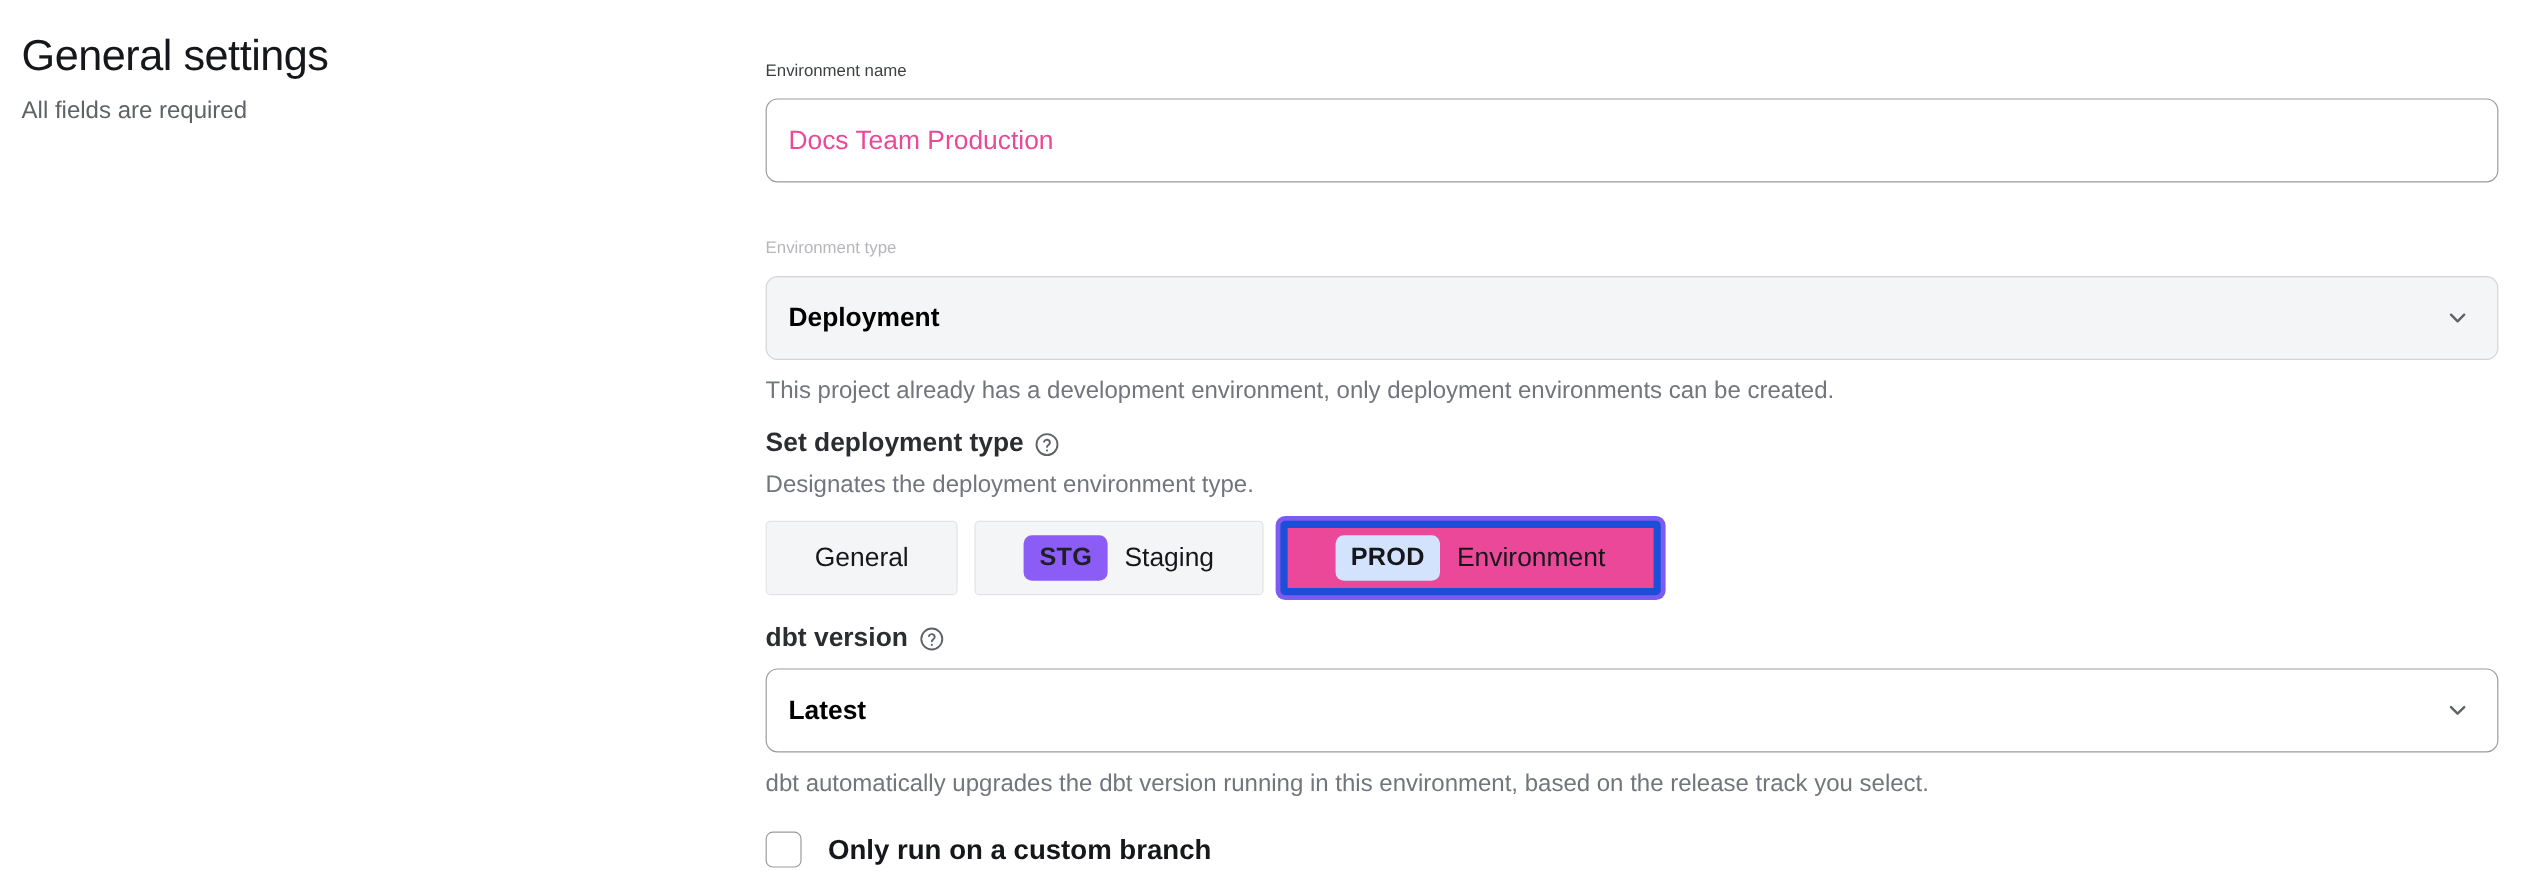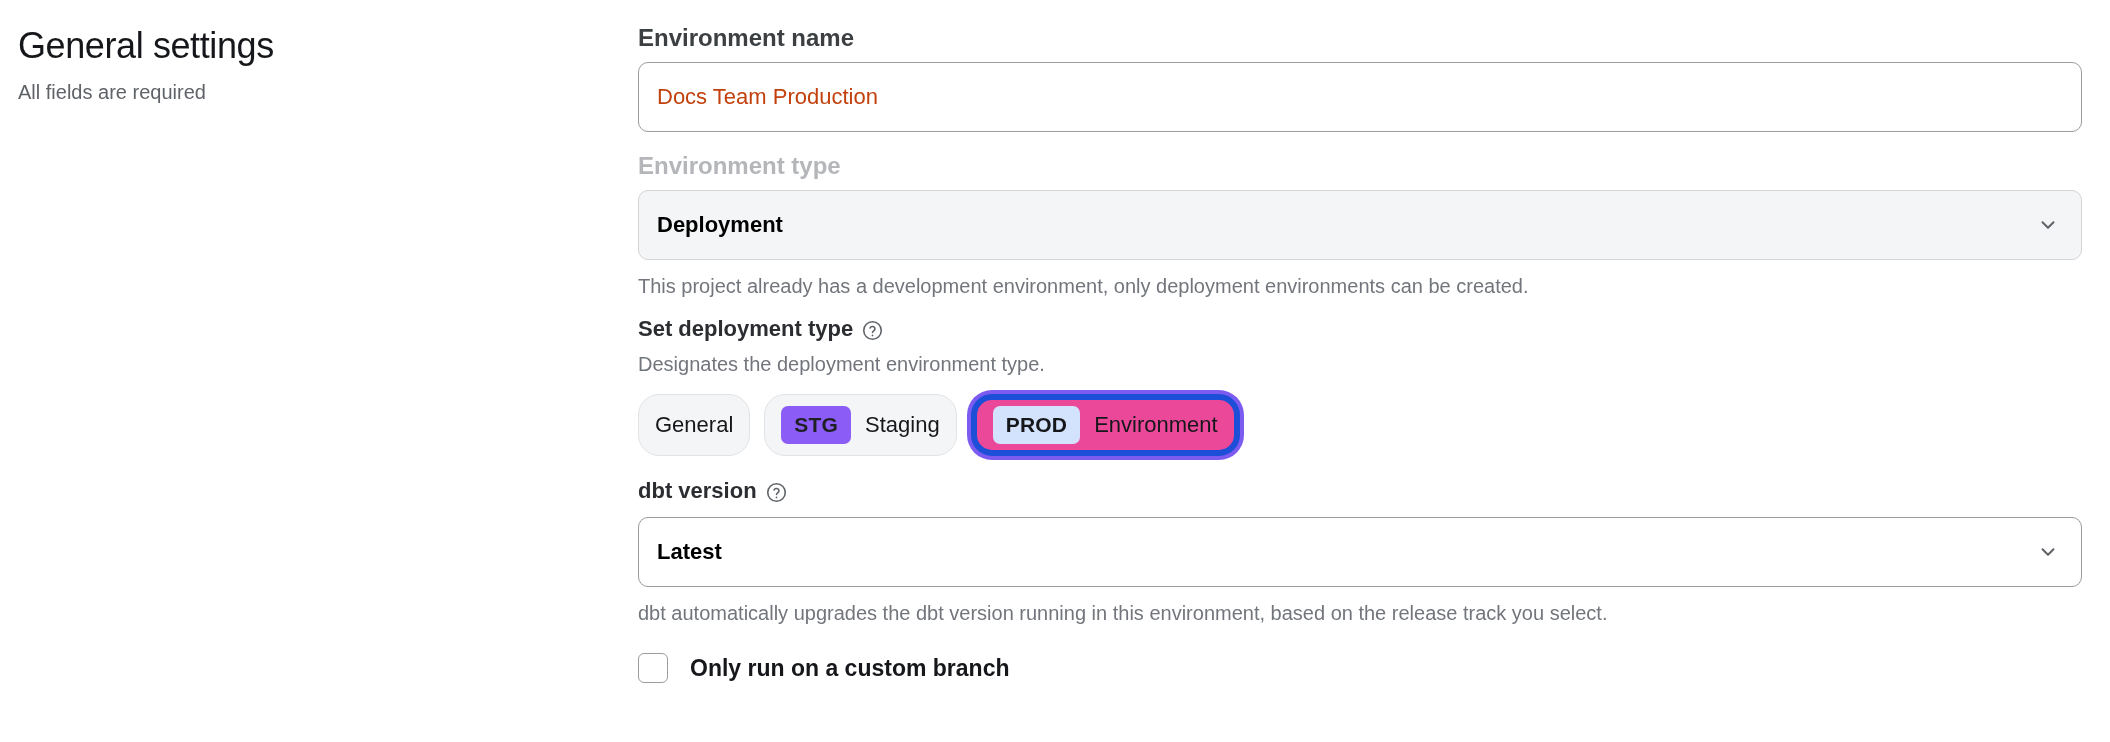--- a/index.html
+++ b/index.html
@@ -47,25 +47,26 @@
 
   
   .form-col {
     position: absolute;
     left: 638px;
     top: 24px;
     width: 1444px;
   }
 
   .field-label {
-    font-size: 24px;
+    font-size: 14px;
     line-height: 28px;
-    font-weight: 700;
+    font-weight: 400;
     color: #3c4043;
     margin-bottom: 10px;
+    margin-top: 20px;
   }
   .field-label.disabled {
     color: #b4b6ba;
   }
 
   .help-text {
     font-size: 20px;
     line-height: 28px;
     color: #72767c;
   }
@@ -73,21 +74,21 @@
   
   .text-input {
     box-sizing: border-box;
     width: 100%;
     height: 70px;
     border: 1px solid #9b9ba1;
     border-radius: 10px;
     background: #ffffff;
     font-family: "Liberation Sans", sans-serif;
     font-size: 22px;
-    color: #c2410c;
+    color: #ec4899;
     padding: 0 18px;
     outline: none;
     display: flex;
     align-items: center;
   }
 
   
   .select-box {
     box-sizing: border-box;
     position: relative;
@@ -145,23 +146,23 @@
     align-items: center;
     gap: 14px;
     margin-top: 16px;
   }
   .seg-btn {
     box-sizing: border-box;
     height: 62px;
     display: inline-flex;
     align-items: center;
     gap: 14px;
-    padding: 0 16px;
+    padding: 0 40px;
     border: 1px solid #e2e3e6;
-    border-radius: 21px;
+    border-radius: 4px;
     background: #f4f5f6;
     font-size: 22px;
     font-weight: 400;
     color: #16171a;
     cursor: pointer;
     font-family: "Liberation Sans", sans-serif;
   }
   .seg-btn .seg-label { white-space: nowrap; }
 
   .seg-btn.selected {

